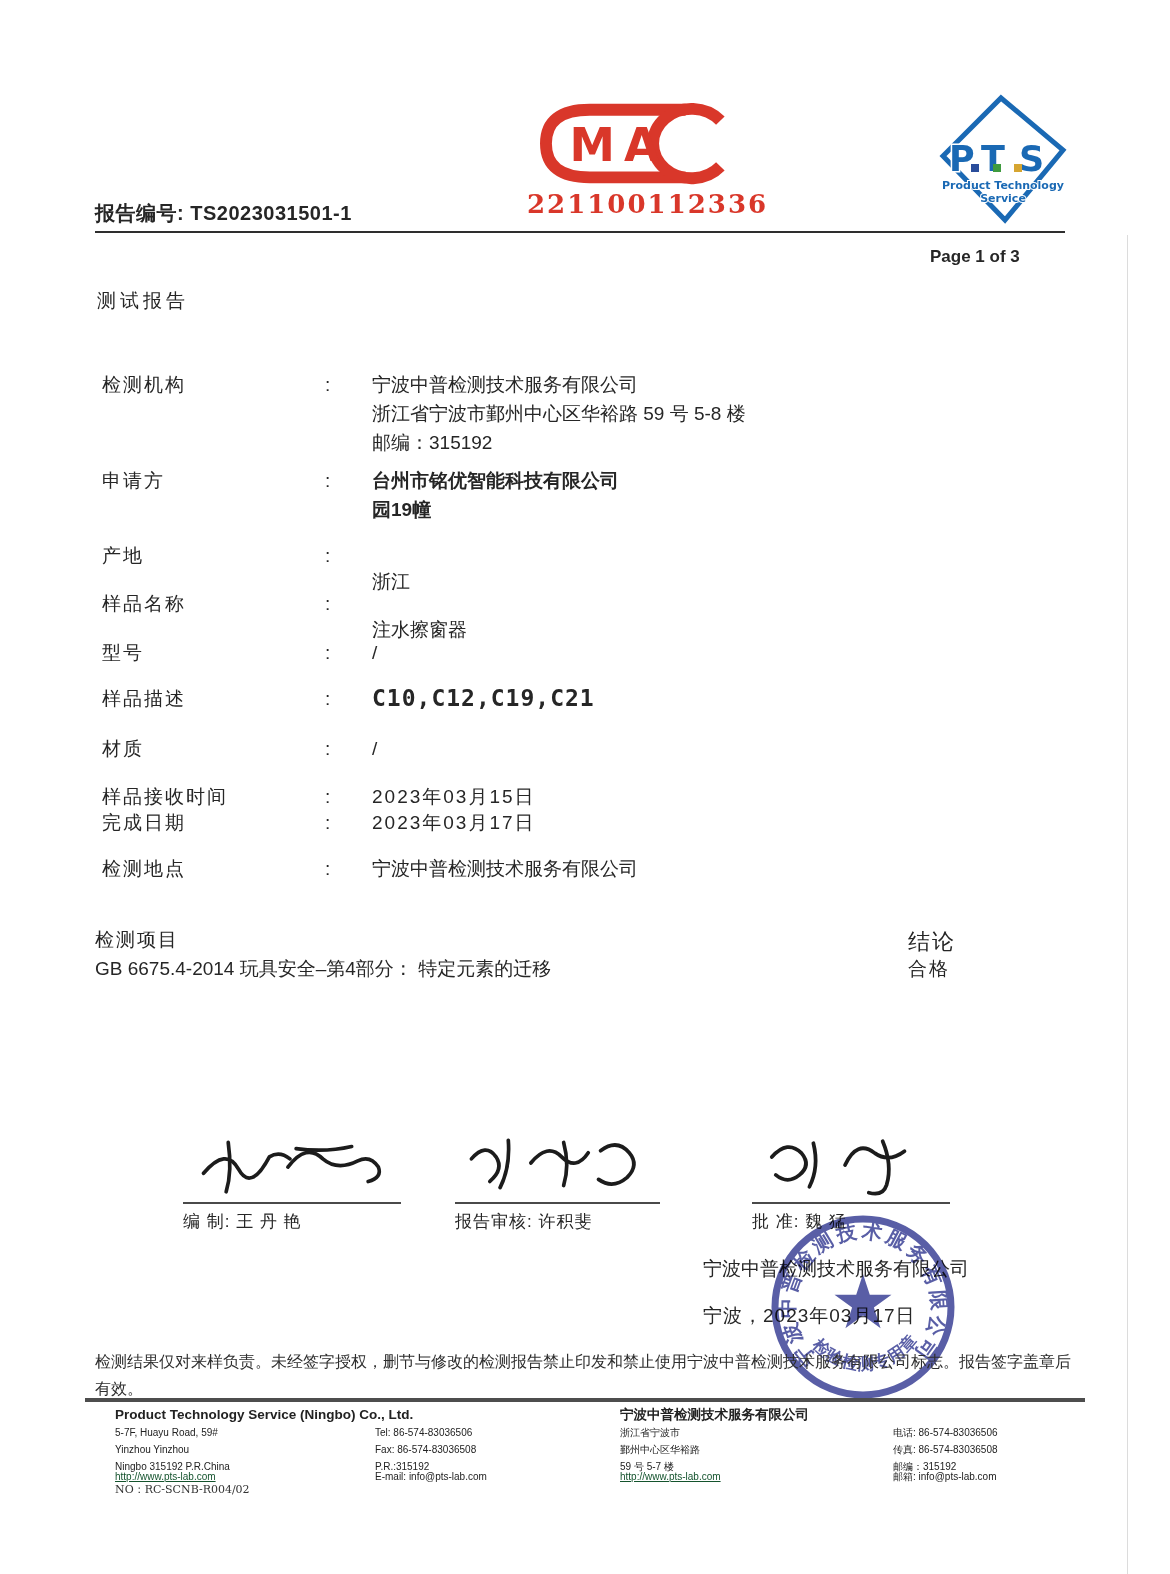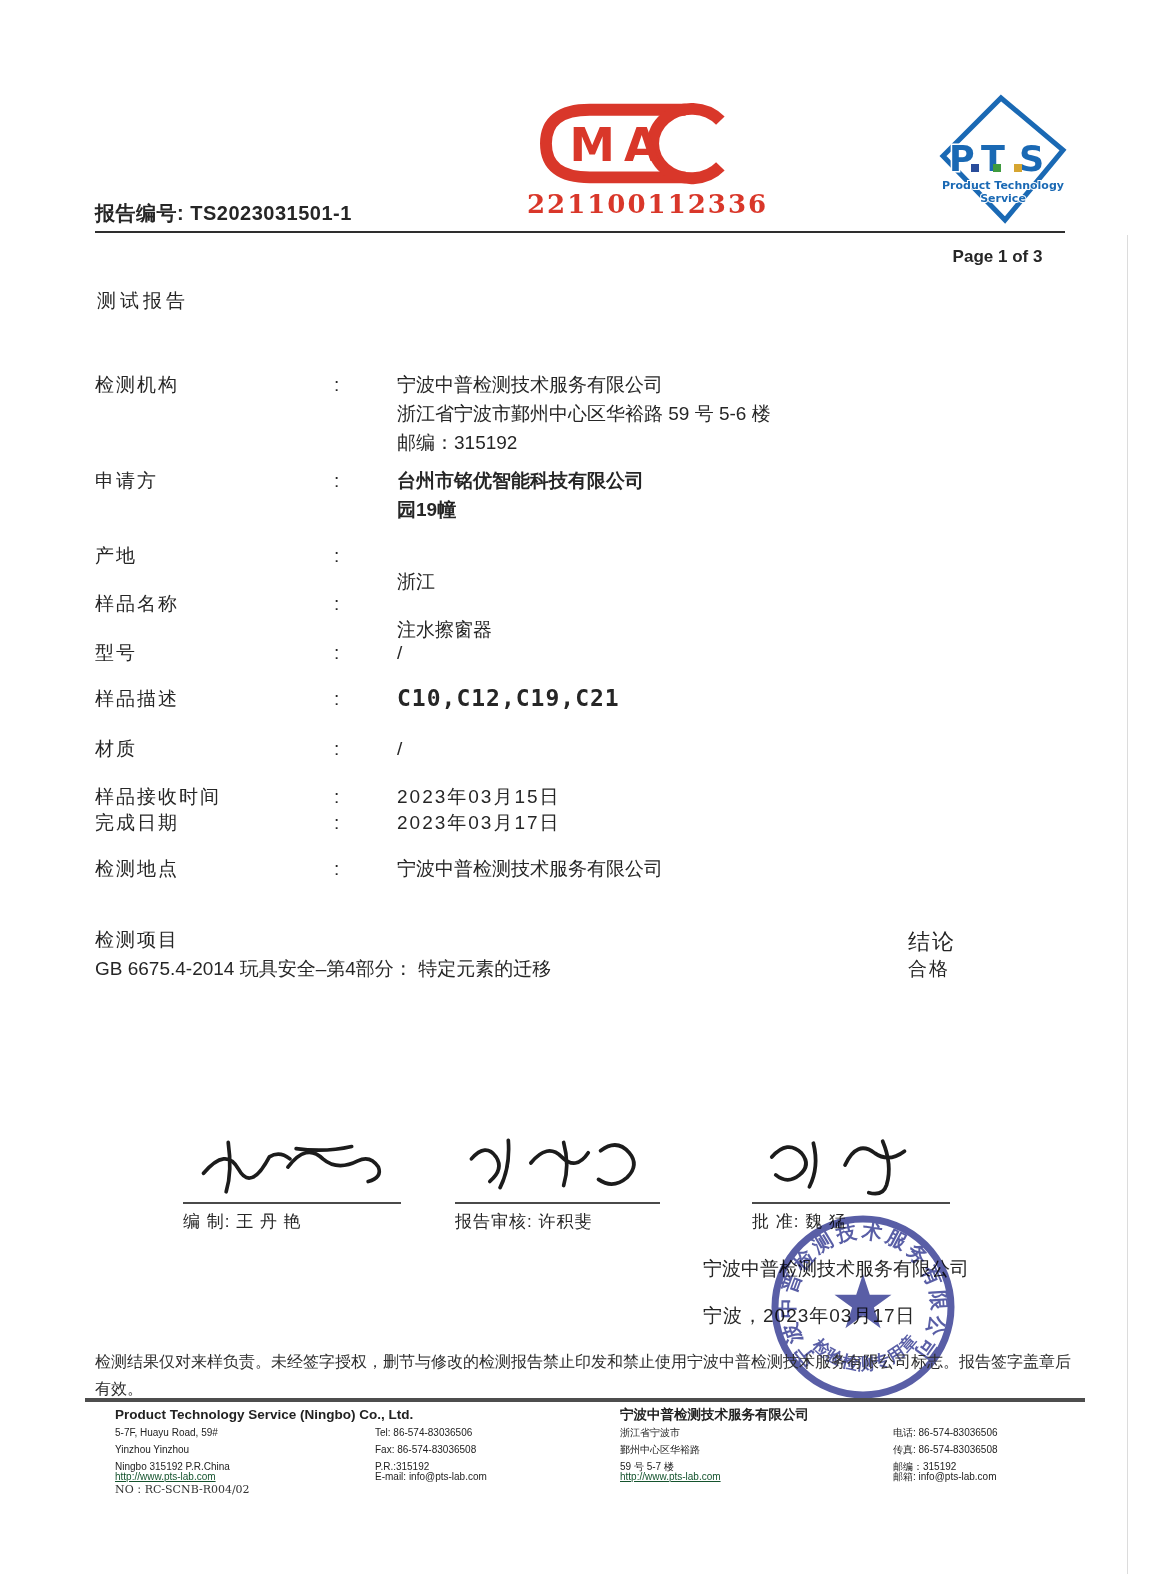--- a/index.html
+++ b/index.html
@@ -7,24 +7,24 @@
         font-family:"Liberation Sans","DejaVu Sans",sans-serif;color:#262626;}
   .abs{position:absolute;}
   
   .report-no{left:95px;top:200px;font-size:20px;font-weight:bold;letter-spacing:.5px;}
   .top-rule{left:95px;top:231px;width:970px;height:2px;background:#2e2e2e;}
   .cma-wrap{left:535px;top:100px;width:210px;height:88px;}
   .cma-number{left:527px;top:189px;width:226px;text-align:center;
               font-family:"DejaVu Serif","Liberation Serif",serif;font-weight:bold;
               font-size:26px;letter-spacing:2px;}
   .pts-wrap{left:937px;top:92px;width:132px;height:140px;}
-  .page-indicator{left:930px;top:247px;width:135px;text-align:center;font-weight:bold;font-size:17px;}
+  .page-indicator{left:930px;top:247px;width:135px;text-align:left;font-weight:bold;font-size:17px;}
   .doc-type{left:97px;top:288px;font-size:19px;letter-spacing:4px;}
   
-  .field-row{position:absolute;left:95px;width:980px;display:flex;font-size:19px;line-height:29px;gap:16px;}
+  .field-row{position:absolute;left:102px;width:980px;display:flex;font-size:19px;line-height:29px;}
   .f-label{width:223px;flex:0 0 auto;letter-spacing:2px;}
   .f-colon{width:47px;flex:0 0 auto;}
   .f-value{flex:1;}
   .value-below .f-value .line{padding-top:26px;}
   .mono-desc .f-value{font-family:"DejaVu Sans Mono","Liberation Mono",monospace;
                       font-weight:bold;font-size:23px;letter-spacing:1px;}
   .datespaced .f-value{letter-spacing:2px;}
   
   .ti-header{left:95px;top:927px;font-size:19px;letter-spacing:2px;}
   .ti-conclusion-h{left:908px;top:927px;font-size:22px;letter-spacing:2px;}
@@ -88,21 +88,21 @@
   </div>
   <div class="abs top-rule"></div>
   <div class="abs page-indicator">Page 1 of 3</div>
   <div class="abs doc-type">测试报告</div>
 
   <div class="field-row" style="top:370px">
     <div class="f-label">检测机构</div>
     <div class="f-colon">:</div>
     <div class="f-value">
       <div class="line">宁波中普检测技术服务有限公司</div>
-      <div class="line">浙江省宁波市鄞州中心区华裕路 59 号 5-6 楼</div>
+      <div class="line">浙江省宁波市鄞州中心区华裕路 59 号 5-8 楼</div>
       <div class="line">邮编：315192</div>
     </div>
   </div>
 
   <div class="field-row" style="top:466px">
     <div class="f-label">申请方</div>
     <div class="f-colon">:</div>
     <div class="f-value">
       <div class="line" style="font-weight:600">台州市铭优智能科技有限公司</div>
       <div class="line" style="font-weight:600">园19幢</div>

